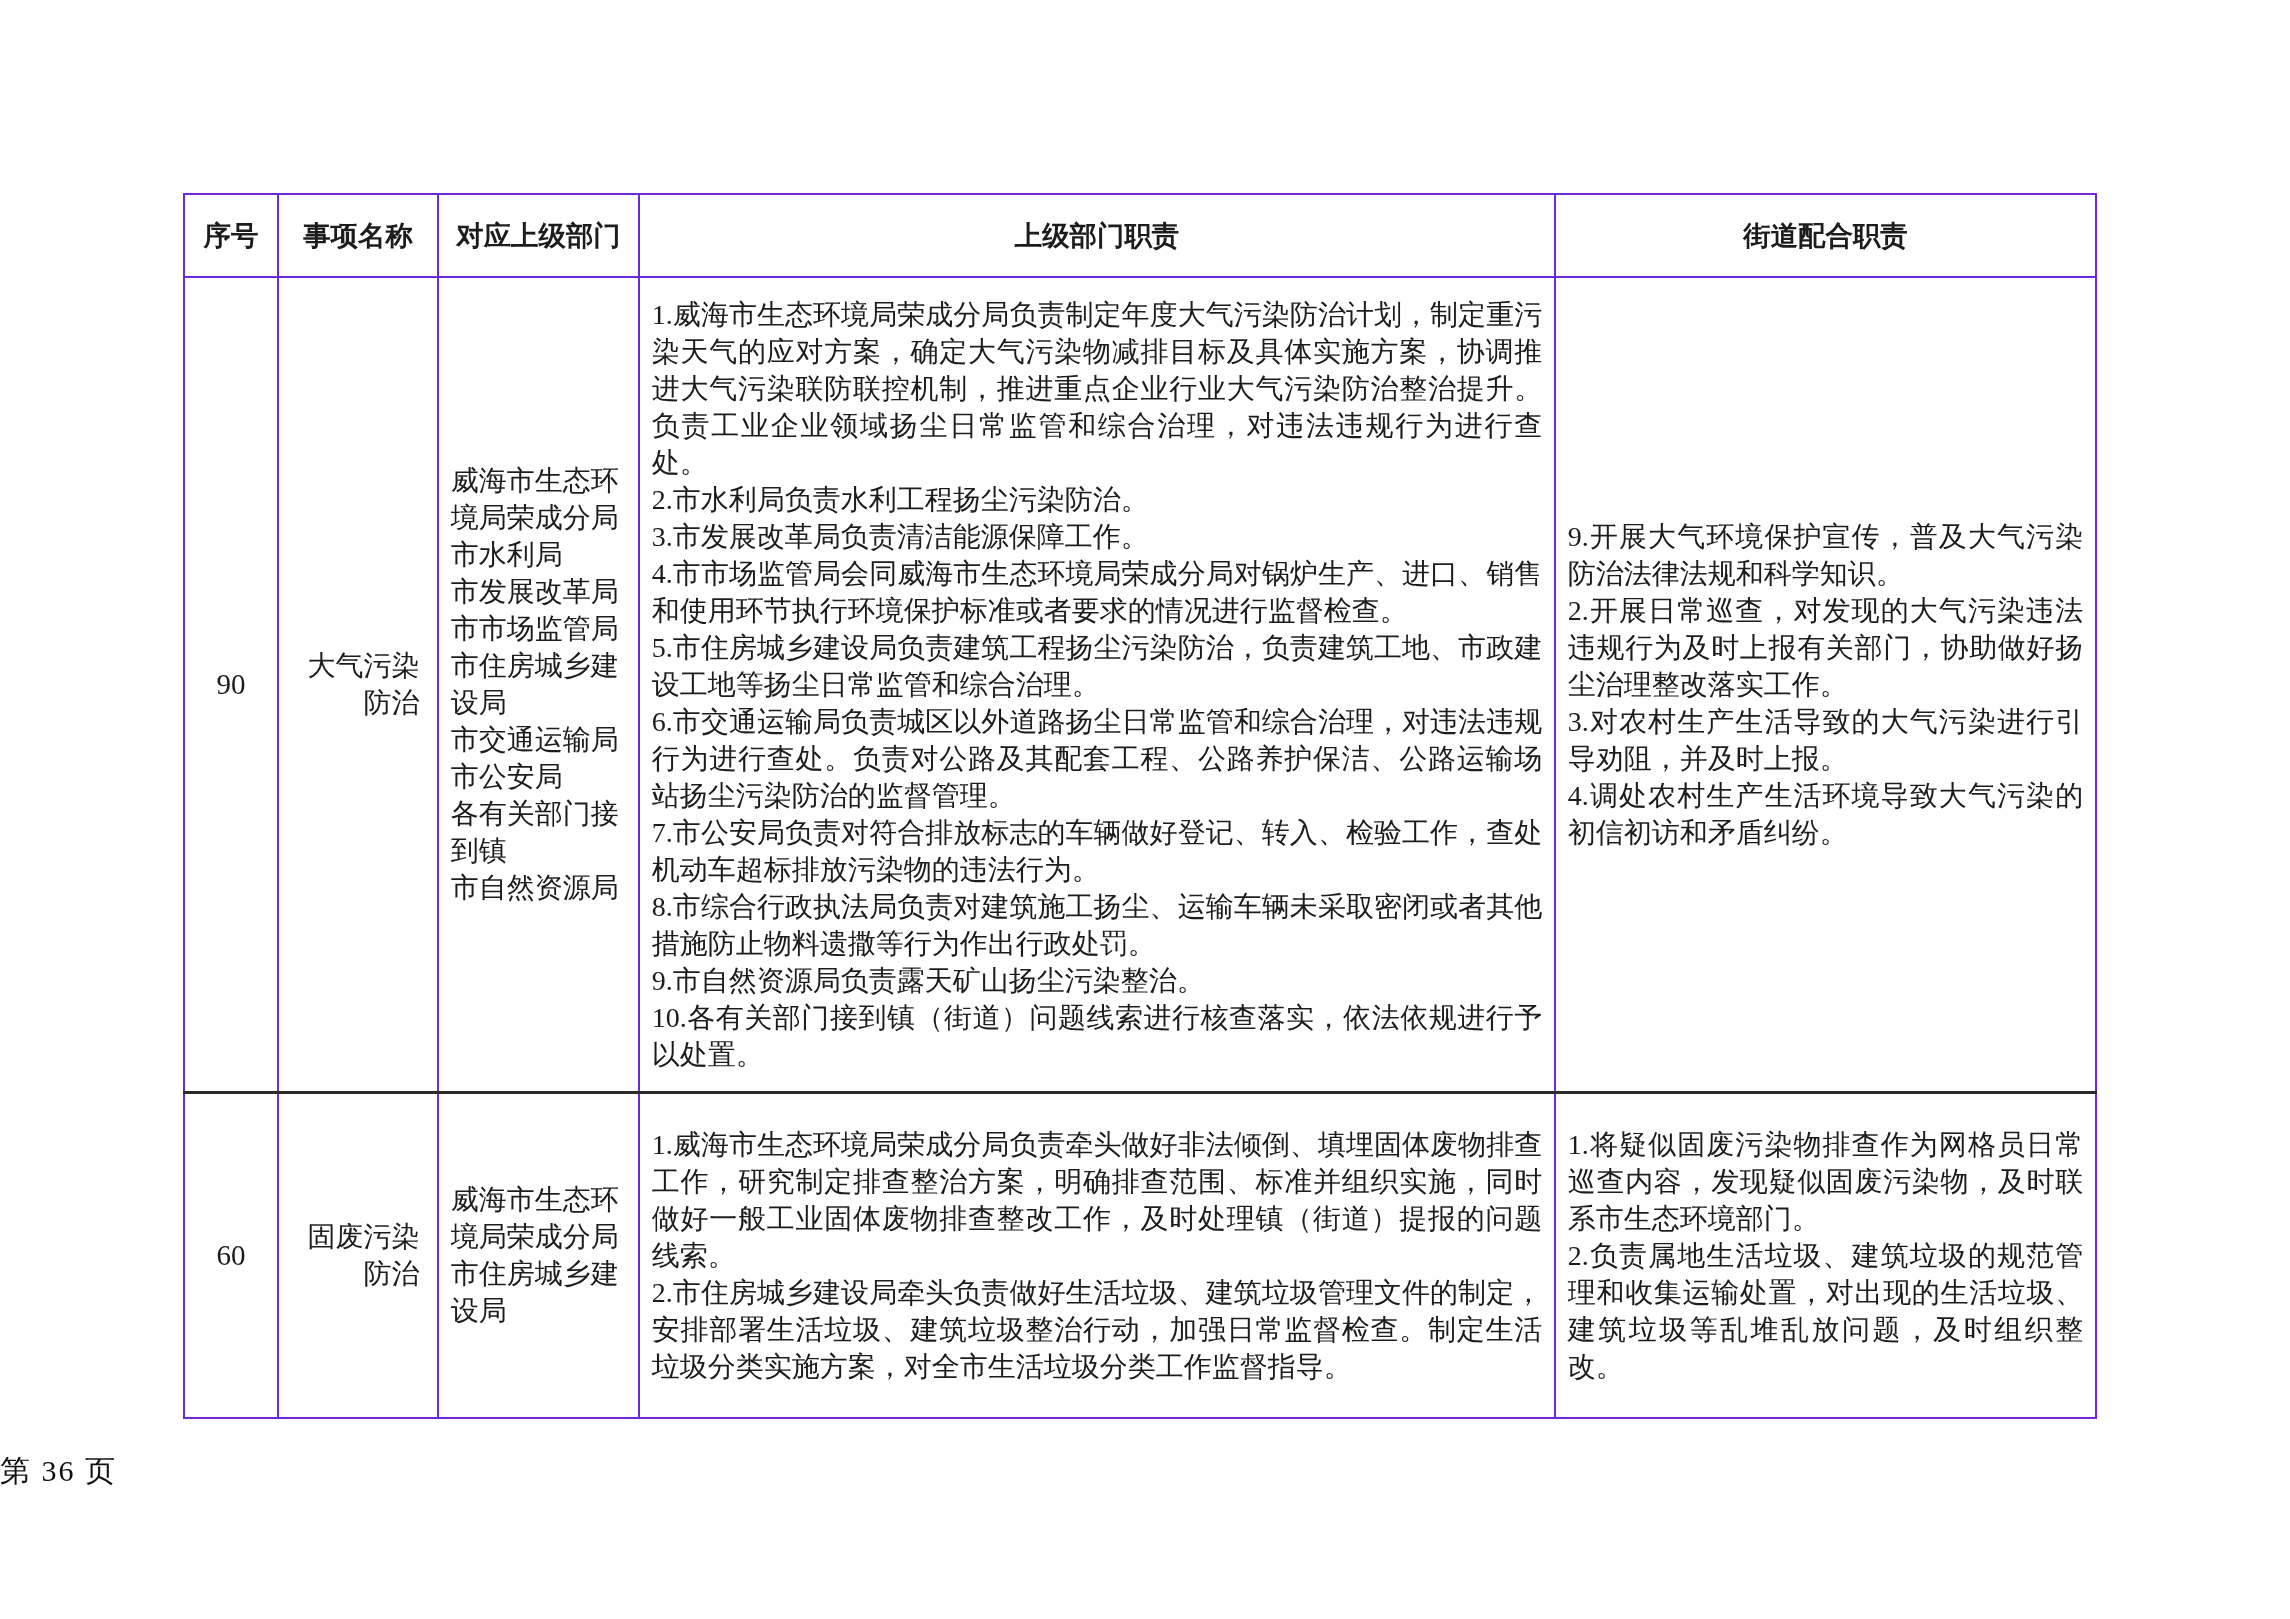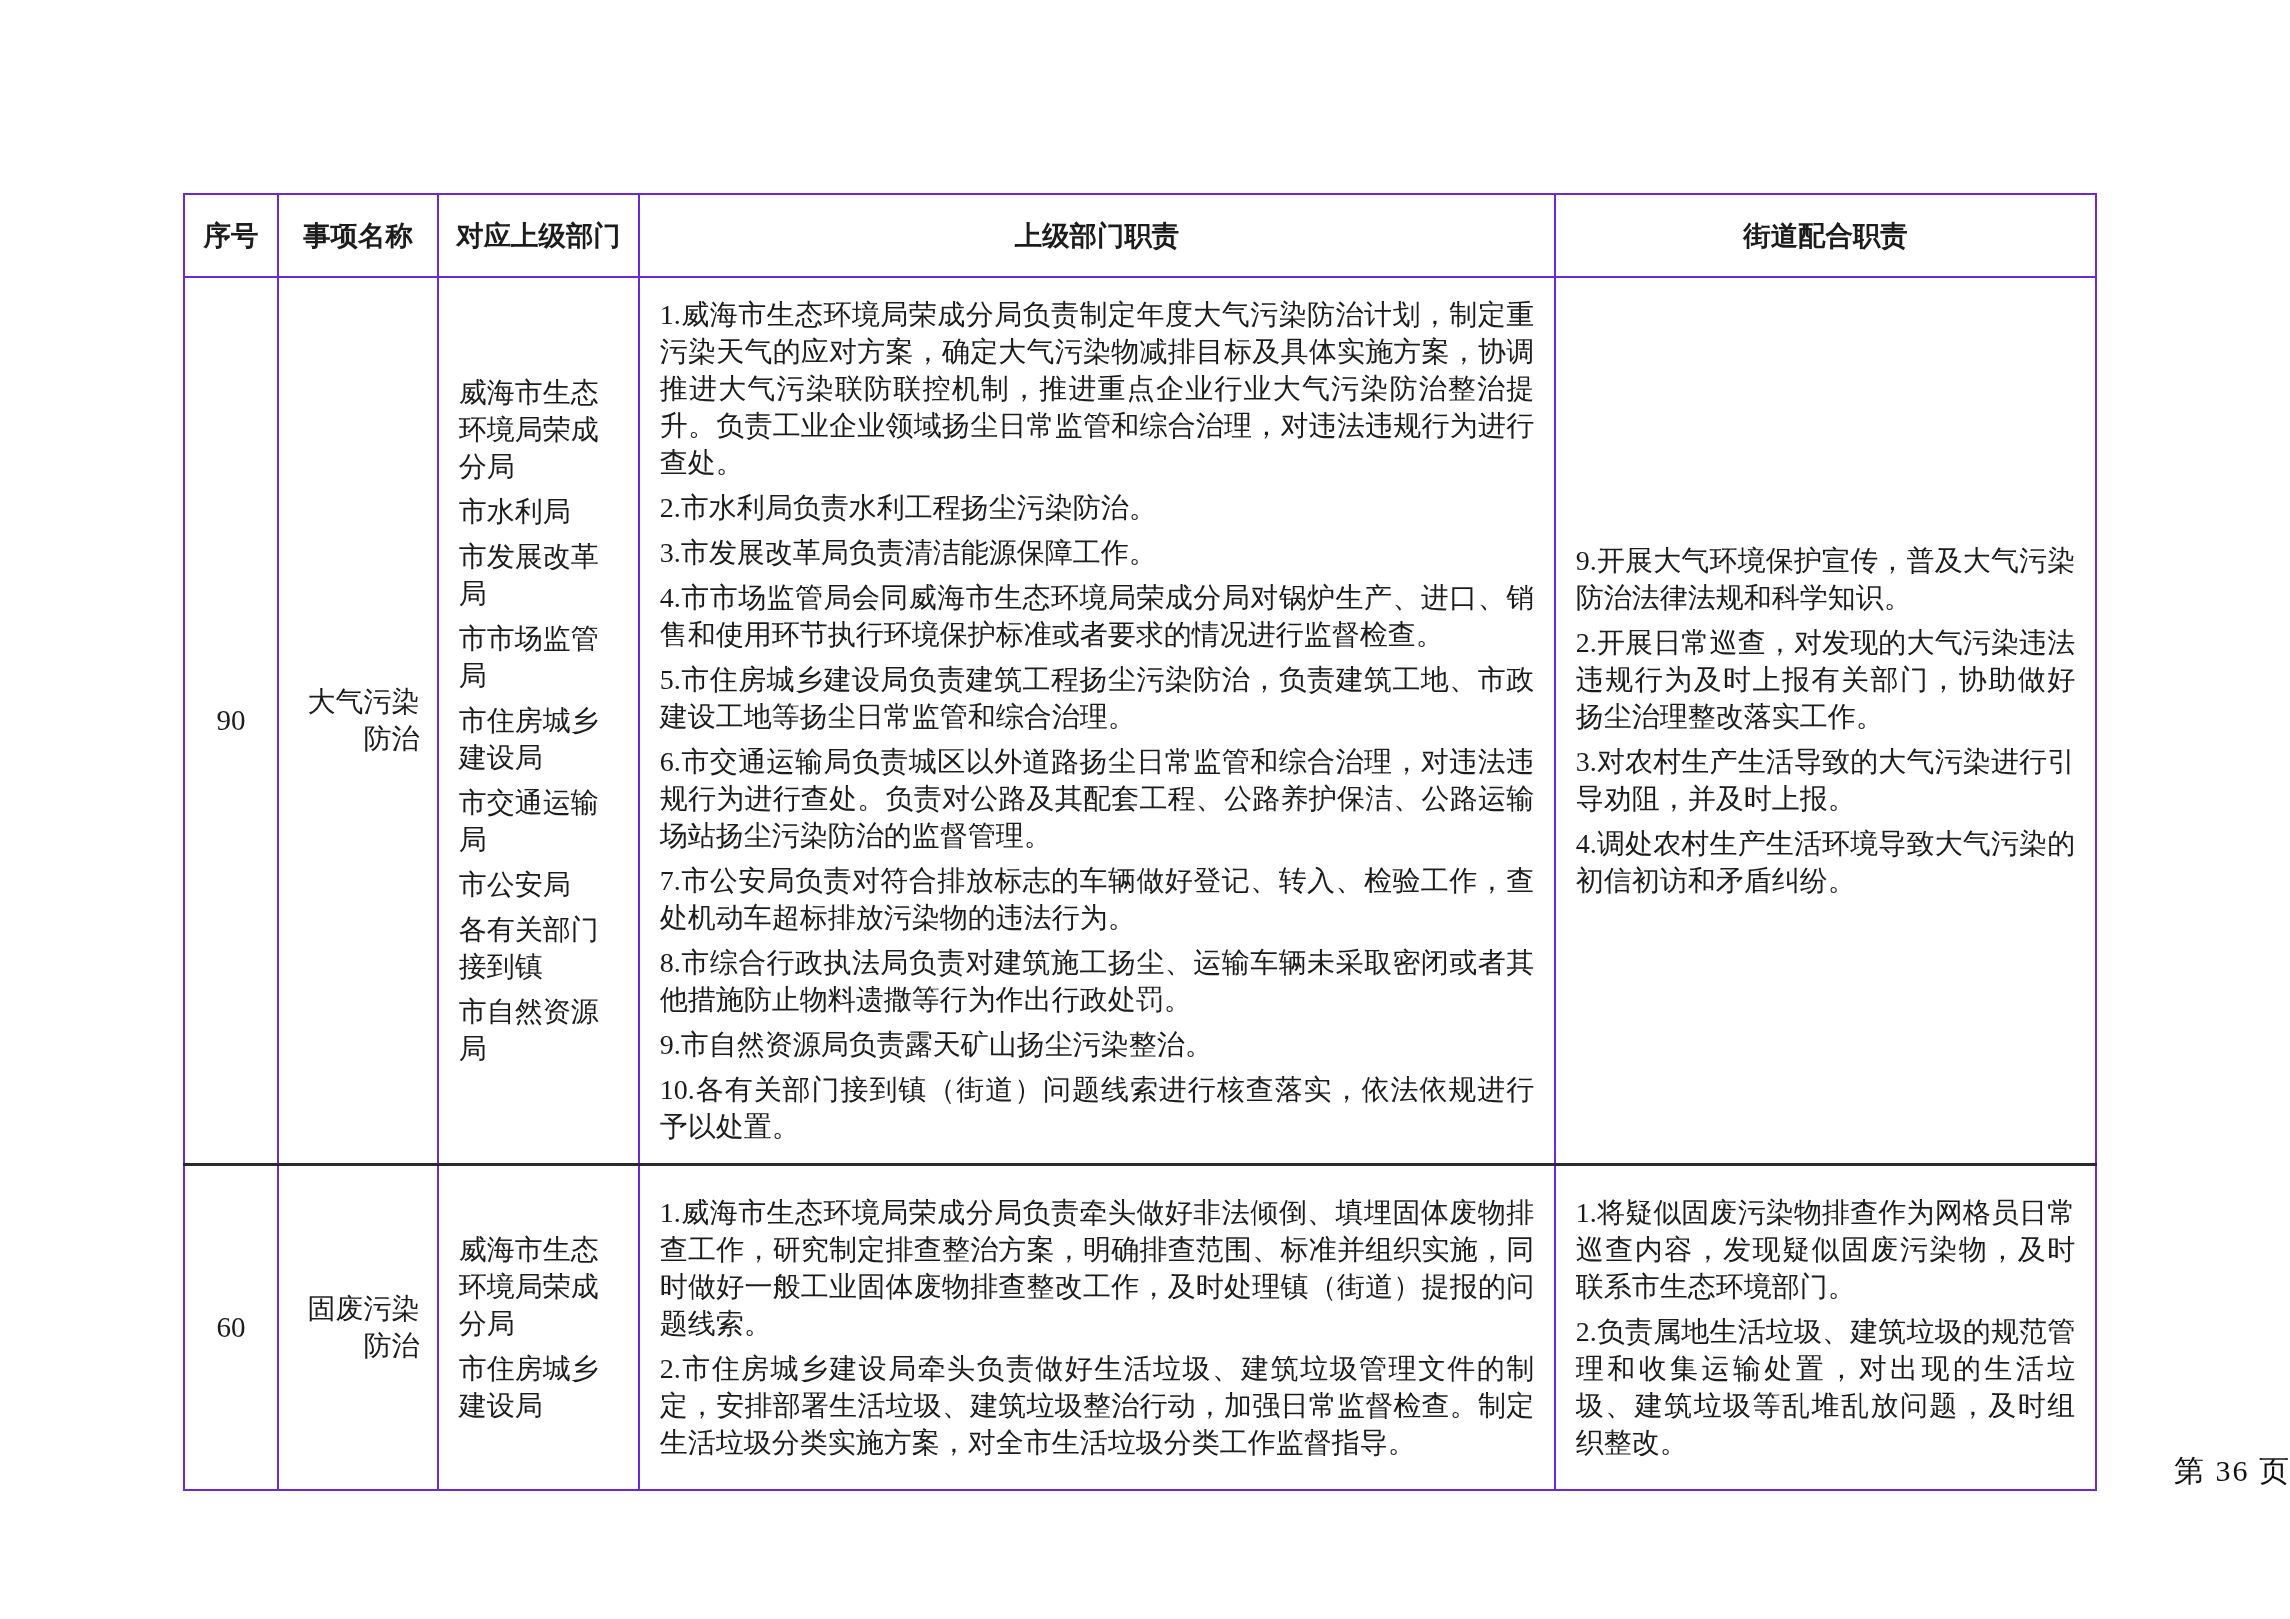--- a/index.html
+++ b/index.html
@@ -61,31 +61,31 @@
     padding: 7.8px 9.8px 7.8px 11.8px;
     text-align: left;
   }
   td.duty-cell {
     font-size: 28px;
     line-height: 37px;
     padding: 9.8px 11.8px;
     text-align: justify;
   }
   td.duty-cell p, td.dept-cell p {
-    margin: 8px;
+    margin: 0;
     padding: 0;
   }
   tr.row-59 { height: 815px; }
   tr.row-60 { height: 326px; }
   .page-footer {
     position: absolute;
     top: 1451px;
     left: 0;
     width: 2291px;
-    text-align: right;
+    text-align: left;
     font-size: 30px;
     letter-spacing: 2px;
     color: #111;
     font-family: "Liberation Serif", "DejaVu Serif", serif;
   }
 </style>
 </head>
 <body>
 
 <div class="doc-table-wrap">

